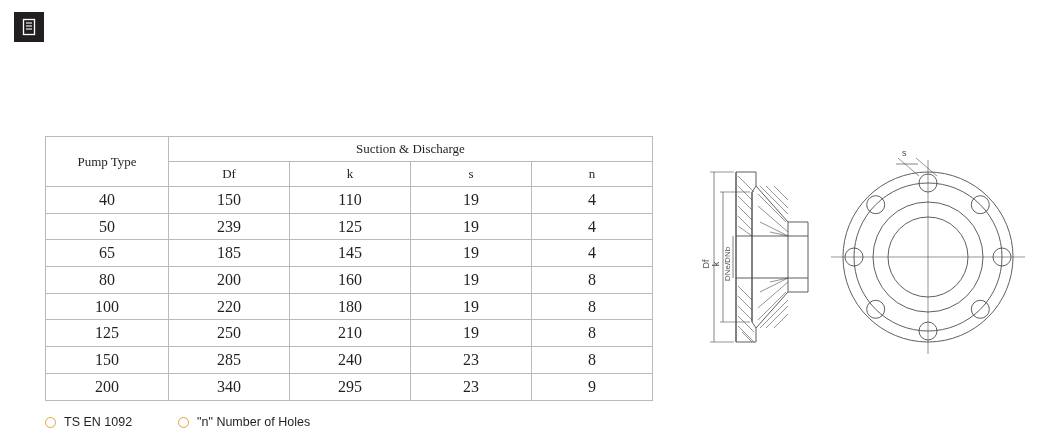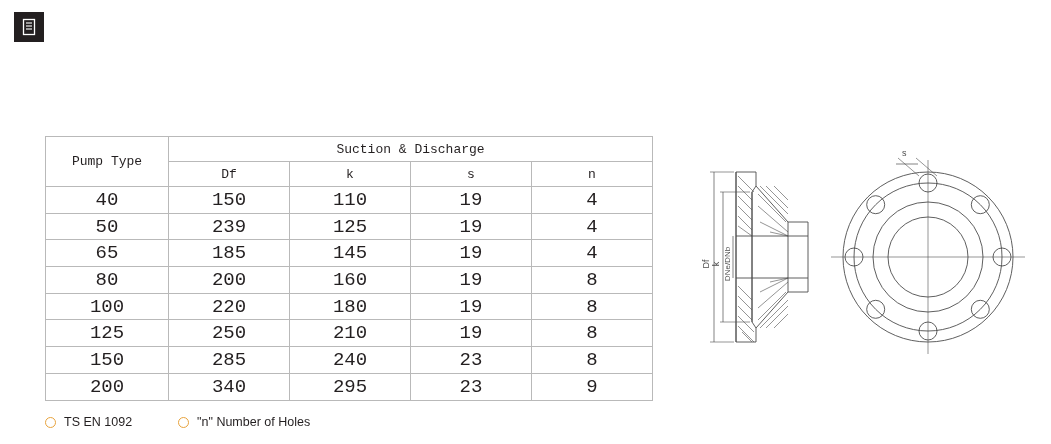--- a/index.html
+++ b/index.html
@@ -24,35 +24,35 @@
     font-size:25px;font-weight:bold;letter-spacing:.4px;color:#231f20;
     font-family:"DejaVu Sans", sans-serif;
   }
   
   .table-wrap{
     position:absolute;left:45px;top:136px;
   }
   table.flange{
     border-collapse:collapse;
     table-layout:fixed;
-    font-family:Liberation Mono, monospace;
+    font-family:Liberation Serif, serif;
   }
   table.flange td, table.flange th{
     border:1px solid #b9b9b9;
     text-align:center;
     font-weight:normal;
     color:#231f20;
     padding:0;
   }
   .col-type{width:123px;}
   .col-v{width:121px;}
   th.hdr-type{height:36px;font-size:13px;}
   th.hdr-sd{height:24px;font-size:13px;}
   th.sub{height:24px;font-size:13px;}
-  td.cell{height:25.7px;font-size:19px;}
+  td.cell{height:25.7px;font-size:16px;}
   
   .legend{
     position:absolute;left:45px;top:415px;display:flex;align-items:flex-end;
     font-size:12.5px;color:#231f20;
   }
   .legend-item{display:flex;align-items:center;margin-right:46px;}
   .legend-dot{
     width:9px;height:9px;border:1.4px solid #e8a33d;border-radius:50%;
     margin-right:8px;display:inline-block;
   }

